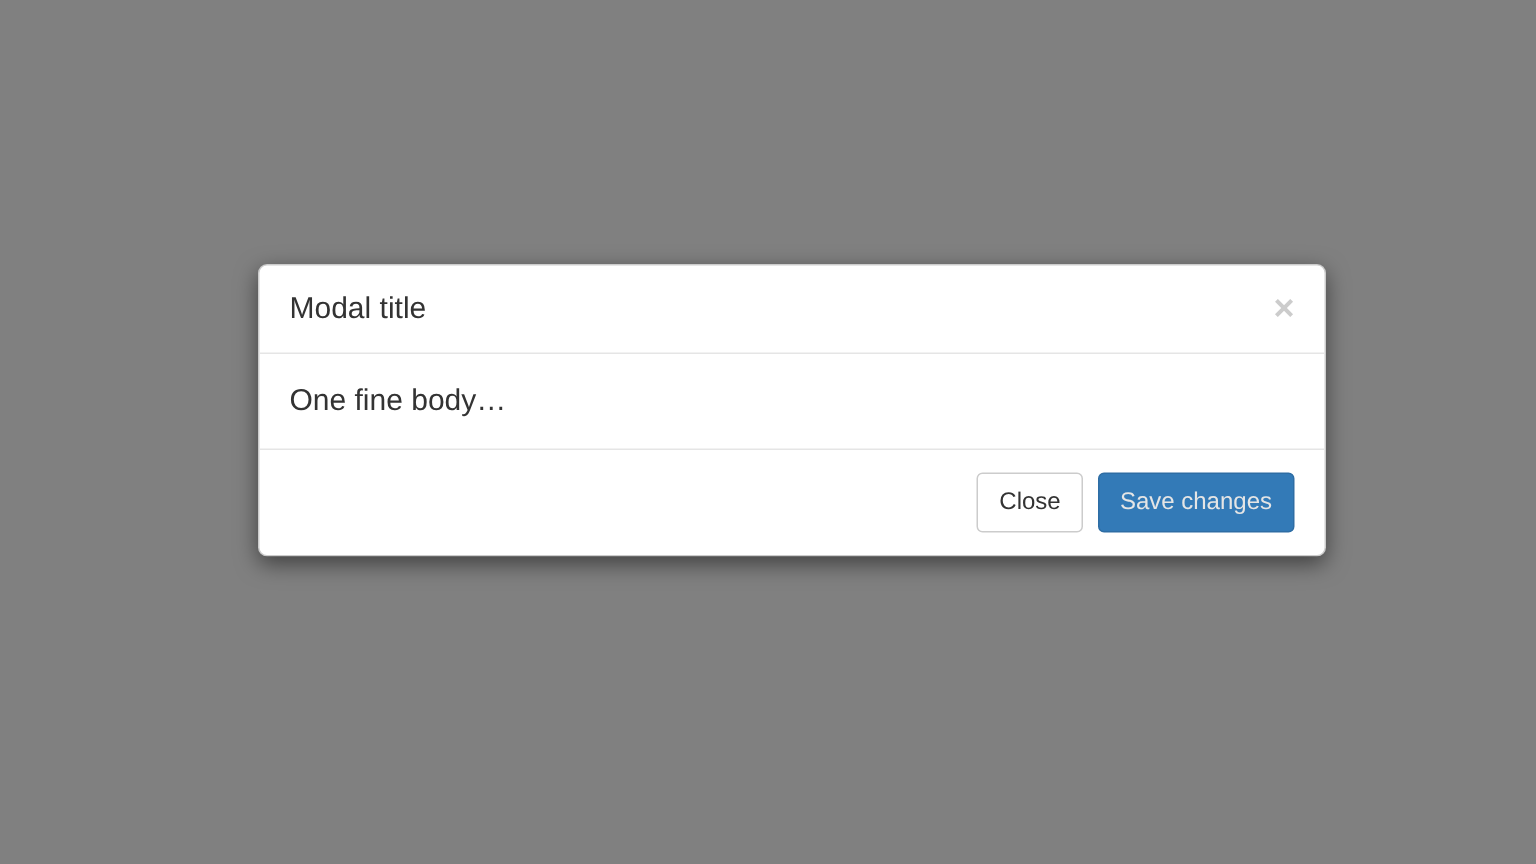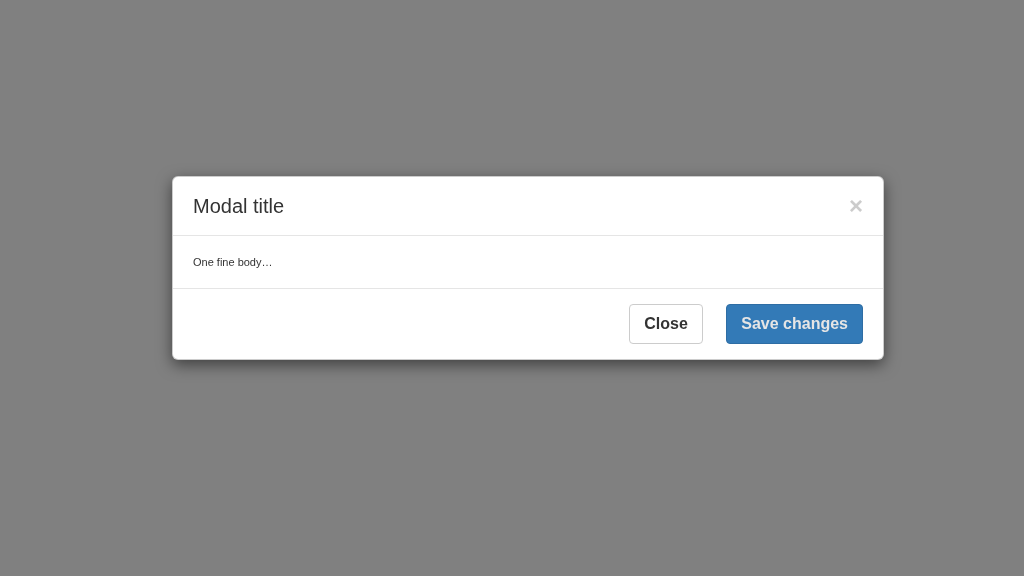--- a/index.html
+++ b/index.html
@@ -42,39 +42,38 @@
       border: none;
       font-size: 24px;
       font-weight: bold;
       color: #ccc;
       cursor: pointer;
       line-height: 1;
       padding: 0;
     }
     .modal-body {
       padding: 20px;
-      font-size: 11px;
+      font-size: 20px;
       color: #333;
       border-bottom: 1px solid #e5e5e5;
     }
     .modal-footer {
       padding: 15px 20px;
       text-align: right;
     }
     .btn {
       display: inline-block;
       padding: 8px 14px;
       font-size: 16px;
       line-height: 1.4;
       border-radius: 4px;
       cursor: pointer;
       text-align: center;
       vertical-align: middle;
-      margin-left: 19px;
-      font-weight: bold;
+      margin-left: 5px;
     }
     .btn-default {
       color: #333;
       background-color: #fff;
       border: 1px solid #ccc;
     }
     .btn-primary {
       color: #e5e5e5;
       background-color: #337ab7;
       border: 1px solid #2e6da4;

